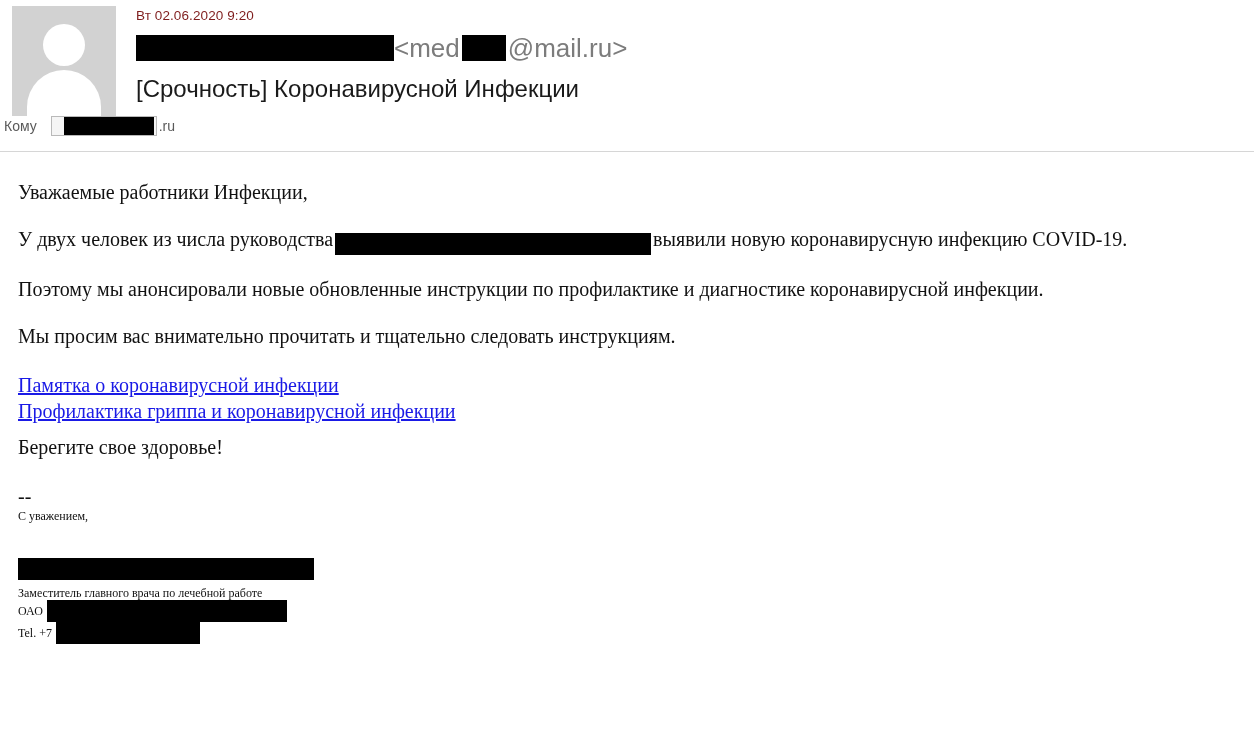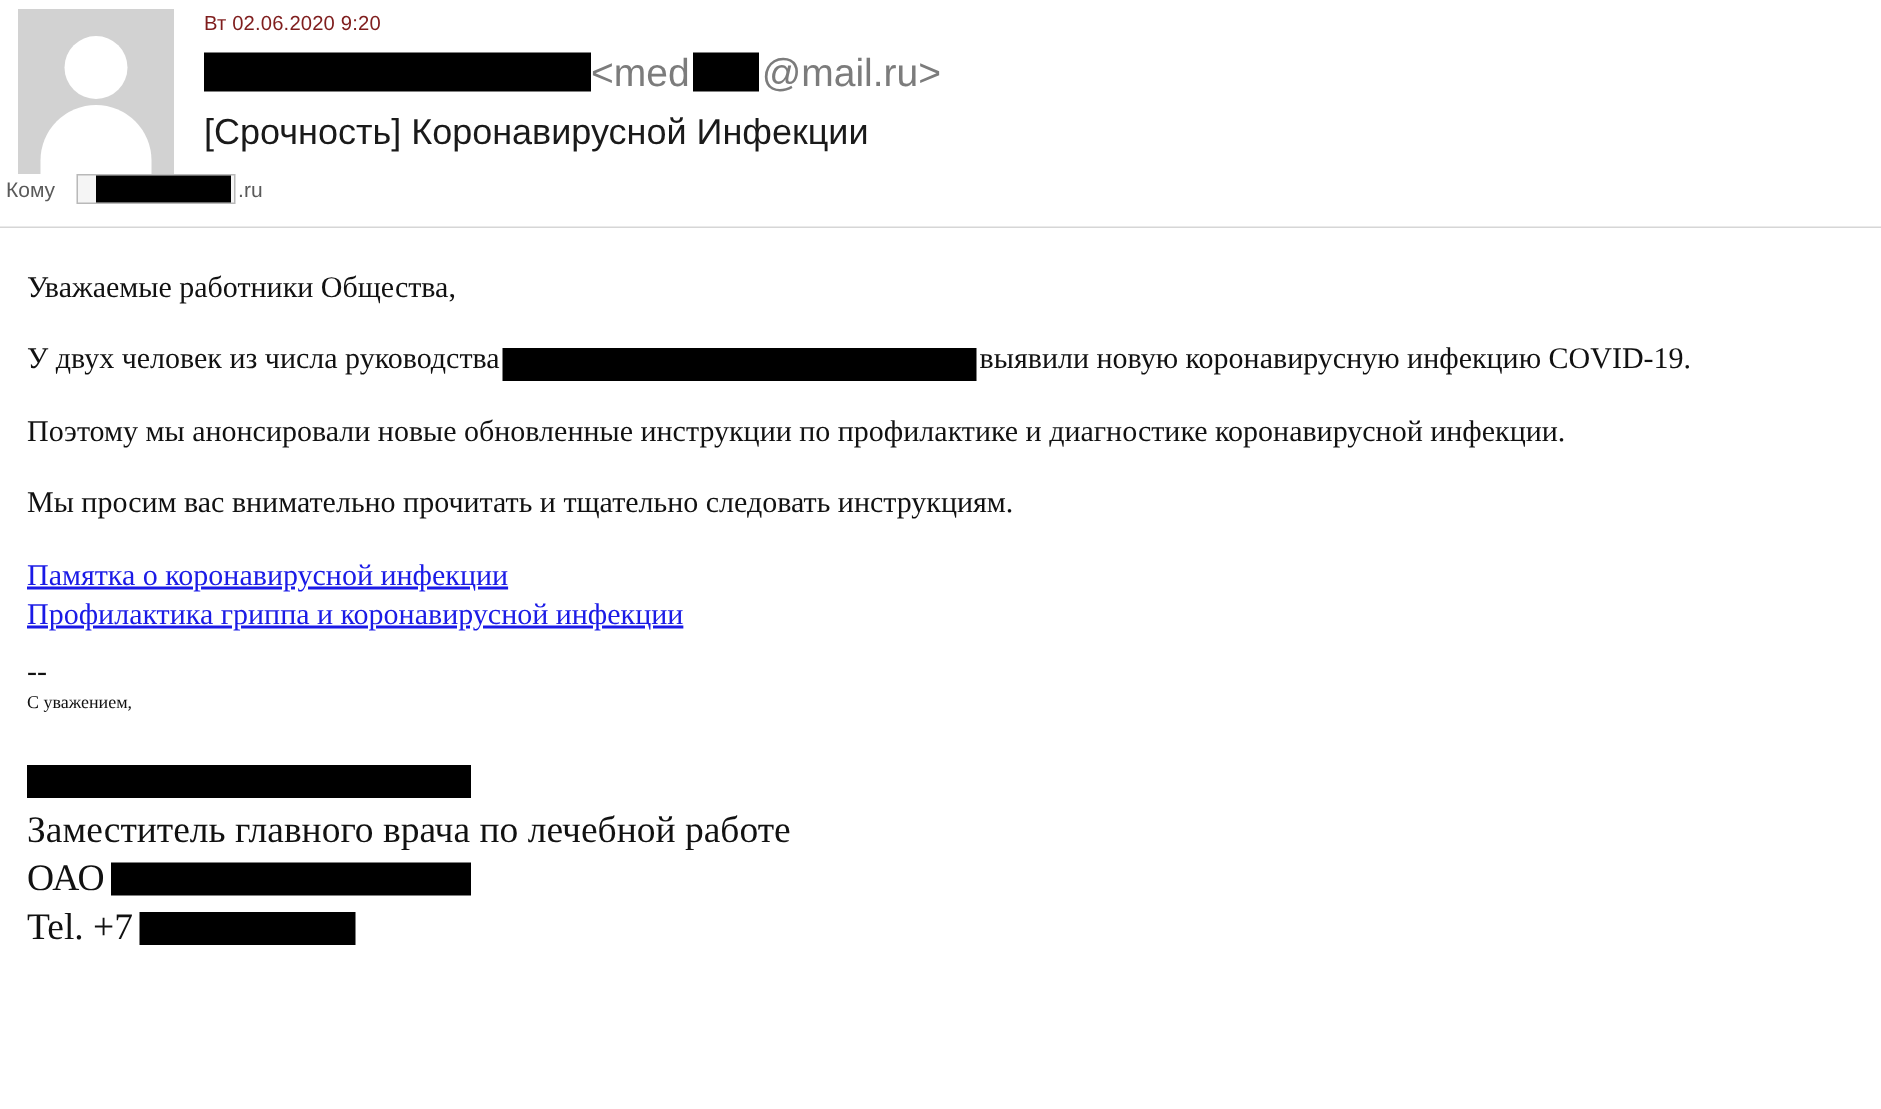--- a/index.html
+++ b/index.html
@@ -158,21 +158,21 @@
   .sig .dashes { margin: 0; font-size: 20px; line-height: 1.25; }
   .sig .regards { margin: 0 0 34px 0; font-size: 12px; line-height: 1.25; }
 
   .r-sig-name {
     display: block;
     width: 296px;
     height: 22px;
     margin-bottom: 6px;
   }
   .sig-line {
-    font-size: 25px;
+    font-size: 12px;
     line-height: 1.3;
     white-space: nowrap;
   }
   .sig-line .redaction { vertical-align: middle; position: relative; top: -1px; }
   .r-org  { width: 240px; height: 22px; margin-left: 4px; }
   .r-tel  { width: 144px; height: 22px; margin-left: 4px; }
 </style>
 </head>
 <body>
 
@@ -203,35 +203,36 @@
     <span class="to-chip">
       <span class="redaction r-to"></span>
     </span>
     <span class="to-suffix">.ru</span>
   </div>
 
 </div>
 
 <div class="mail-body">
 
-  <p>Уважаемые работники Общества,</p>
+  <p>Уважаемые работники Инфекции,</p>
 
   <p>
     <span>У двух человек из числа руководства</span><span class="redaction r-inline-exec"></span><span>выявили новую коронавирусную инфекцию COVID-19.</span>
   </p>
 
   <p>Поэтому мы анонсировали новые обновленные инструкции по профилактике и диагностике коронавирусной инфекции.</p>
 
   <p>Мы просим вас внимательно прочитать и тщательно следовать инструкциям.</p>
 
   <div class="links">
     <a href="#">Памятка о коронавирусной инфекции</a>
     <a href="#">Профилактика гриппа и коронавирусной инфекции</a>
   </div>
 
+  <p>Берегите свое здоровье!</p>
 
   <div class="sig">
     <p class="dashes">--</p>
     <p class="regards">С уважением,</p>
 
     <span class="redaction r-sig-name"></span>
 
     <div class="sig-line">Заместитель главного врача по лечебной работе</div>
 
     <div class="sig-line">

